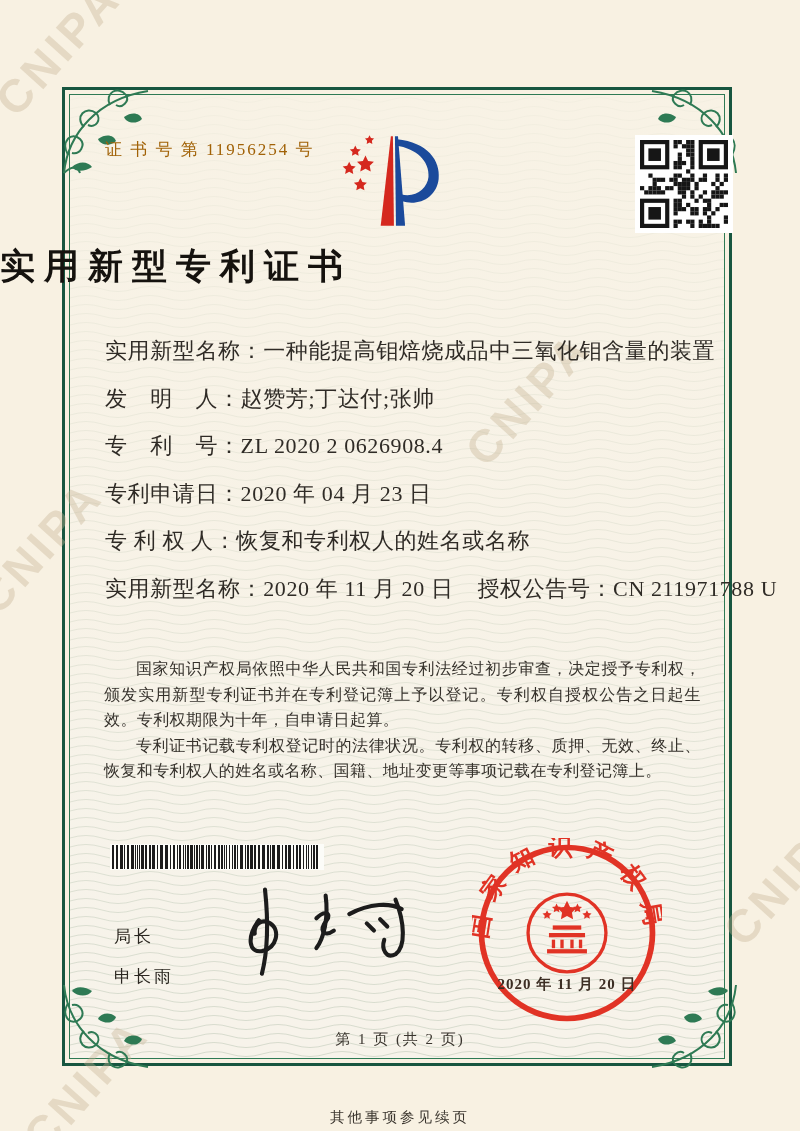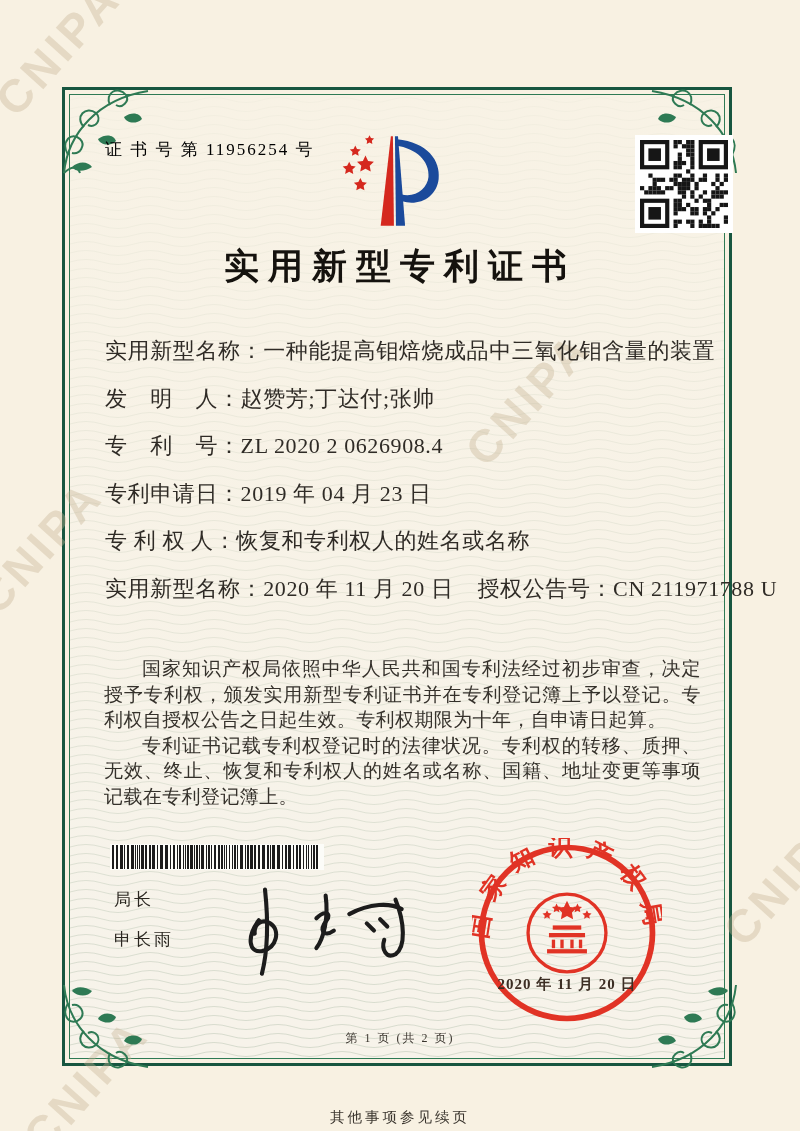--- a/index.html
+++ b/index.html
@@ -18,51 +18,51 @@
   .corner.tr{right:58px;top:83px;transform:scaleX(-1);}
   .corner.bl{left:58px;bottom:56px;transform:scaleY(-1);}
   .corner.br{right:58px;bottom:56px;transform:scale(-1,-1);}
 
   .watermark{position:absolute;font-family:"Liberation Sans","DejaVu Sans",sans-serif;
     font-weight:bold;font-size:46px;letter-spacing:4px;color:rgba(198,178,146,0.38);
     transform:rotate(-48deg);pointer-events:none;z-index:3;}
 
   .content{position:absolute;left:0;top:0;width:800px;height:1131px;z-index:5;}
 
-  .cert-no{position:absolute;left:105px;top:138px;font-size:17px;letter-spacing:2px;color:#000000;}
+  .cert-no{position:absolute;left:105px;top:138px;font-size:17px;letter-spacing:2px;color:#a16207;}
 
   .logo{position:absolute;left:338px;top:128px;}
   .qr{position:absolute;left:640px;top:140px;width:88px;height:88px;background:#fff;
     box-shadow:0 0 0 5px #fff;}
 
-  .title{position:absolute;left:0;top:243px;width:100%;text-align:center;
+  .title{position:absolute;left:0;top:243px;width:100%;
     font-size:35px;font-weight:700;letter-spacing:9px;color:#15120e;}
 
   .fields{position:absolute;left:105px;top:336px;width:600px;font-size:22px;color:#2f2b26;}
   .frow{height:47.5px;white-space:pre;letter-spacing:0.6px;}
   .frow .lab{display:inline-block;}
   .frow.dual{display:flex;}
   .frow.dual .pair2{margin-left:24px;}
 
-  .paras{position:absolute;left:104px;top:656px;width:597px;font-size:19px;
+  .paras{position:absolute;left:104px;top:656px;width:597px;font-size:16px;
     line-height:25.5px;color:#35312b;text-align:justify;letter-spacing:0.4px;}
   .paras p{margin:0;text-indent:2em;}
 
   .barcode{position:absolute;left:110px;top:844px;width:210px;height:24px;background:#fcfcf8;padding:1px 2px;}
 
-  .signer{position:absolute;left:114px;top:888px;font-size:17px;color:#2b2721;letter-spacing:3px;}
+  .signer{position:absolute;left:114px;top:925px;font-size:17px;color:#2b2721;letter-spacing:3px;}
   .signer div{margin-bottom:17px;}
   .signature{position:absolute;left:228px;top:878px;}
 
   .seal{position:absolute;left:472px;top:838px;width:190px;height:190px;}
   .seal-date{position:absolute;left:472px;top:975px;width:190px;text-align:center;
     font-size:15px;font-weight:700;letter-spacing:1px;color:#3c2e24;}
 
   .page-footer{position:absolute;left:0;top:1030px;width:100%;text-align:center;
-    font-size:12px;letter-spacing:2px;color:#3a352e;}
+    font-size:15px;letter-spacing:2px;color:#3a352e;}
   .cont-note{position:absolute;left:0;top:1080px;width:100%;text-align:center;
     font-size:14.5px;letter-spacing:3px;color:#3a352e;margin-top:28px;}
 </style>
 </head>
 <body>
 
 <div class="page">
 
   <div class="watermark" style="left:-22px;top:22px;">CNIPA</div>
   <div class="watermark" style="left:448px;top:372px;">CNIPA</div>
@@ -291,21 +291,21 @@
         <rect x="4" y="60" width="20" height="20" fill="#fff"></rect>
         <rect x="8" y="64" width="12" height="12" fill="#161616"></rect>
       </svg>
 
     <div class="title">实用新型专利证书</div>
 
     <div class="fields">
       <div class="frow"><span class="lab">实用新型名称：</span><span>一种能提高钼焙烧成品中三氧化钼含量的装置</span></div>
       <div class="frow"><span class="lab">发　明　人：</span><span>赵赞芳;丁达付;张帅</span></div>
       <div class="frow"><span class="lab">专　利　号：</span><span>ZL 2020 2 0626908.4</span></div>
-      <div class="frow"><span class="lab">专利申请日：</span><span>2019 年 04 月 23 日</span></div>
+      <div class="frow"><span class="lab">专利申请日：</span><span>2020 年 04 月 23 日</span></div>
       <div class="frow"><span class="lab">专 利 权 人：</span><span>恢复和专利权人的姓名或名称</span></div>
       <div class="frow dual">
         <span class="pair1"><span class="lab">实用新型名称：</span><span>2020 年 11 月 20 日</span></span>
         <span class="pair2"><span class="lab">授权公告号：</span><span>CN 211971788 U</span></span>
       </div>
     </div>
 
     <div class="paras">
       <p>国家知识产权局依照中华人民共和国专利法经过初步审查，决定授予专利权，颁发实用新型专利证书并在专利登记簿上予以登记。专利权自授权公告之日起生效。专利权期限为十年，自申请日起算。</p>
       <p>专利证书记载专利权登记时的法律状况。专利权的转移、质押、无效、终止、恢复和专利权人的姓名或名称、国籍、地址变更等事项记载在专利登记簿上。</p>

